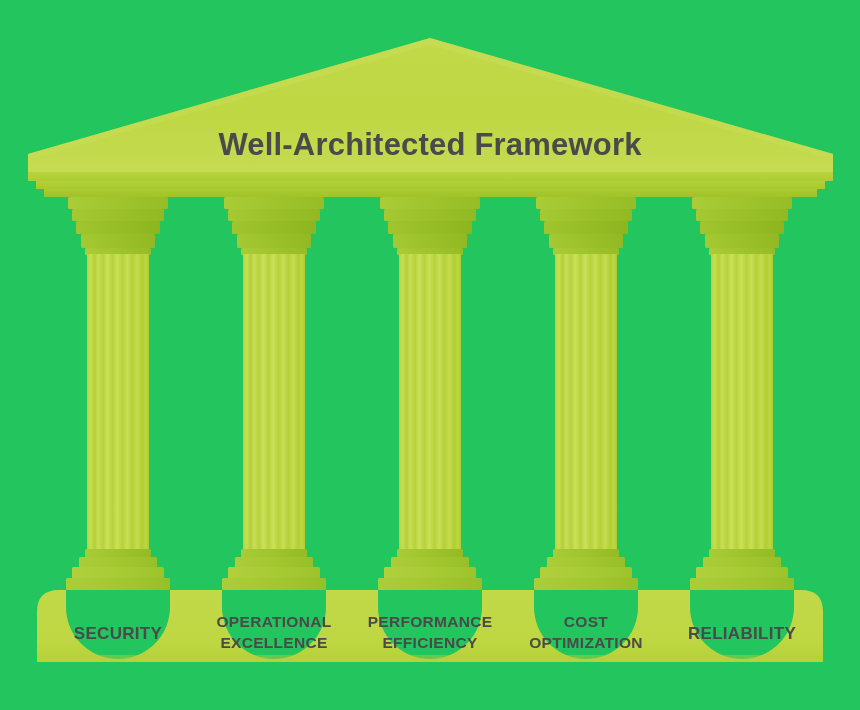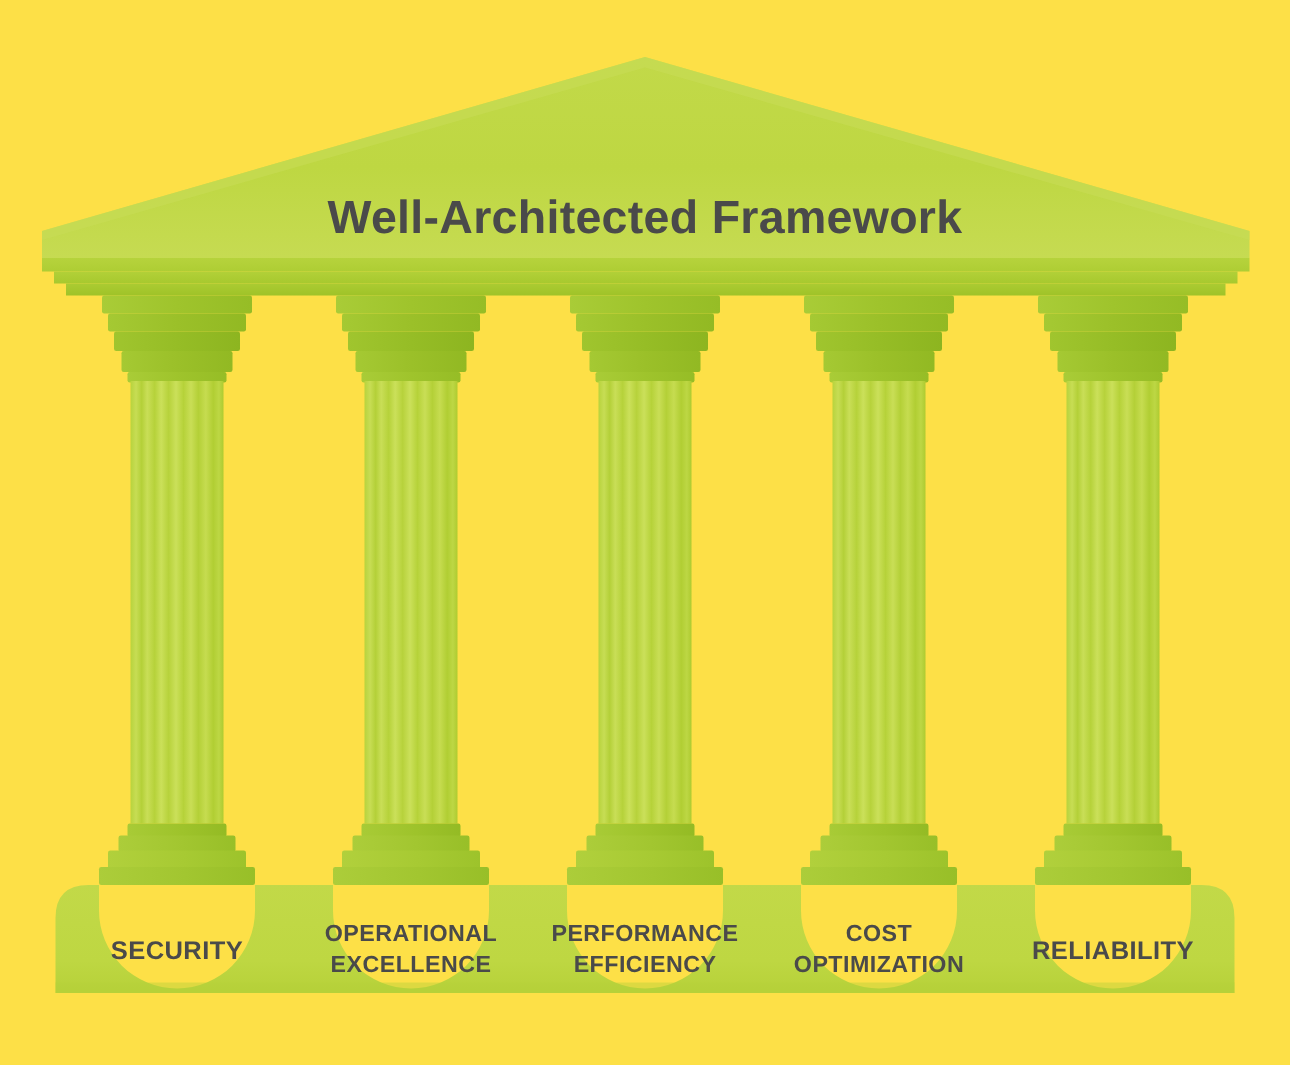--- a/index.html
+++ b/index.html
@@ -11,21 +11,21 @@
   body {
     width: 860px;
     height: 710px;
     overflow: hidden;
     font-family: "Liberation Sans", sans-serif;
   }
   #temple-stage {
     position: relative;
     width: 860px;
     height: 710px;
-    background: #fde047;
+    background: #22c55e;
   }
   #temple-svg {
     position: absolute;
     left: 0;
     top: 0;
     width: 860px;
     height: 710px;
     display: block;
   }
   .pediment-title {

